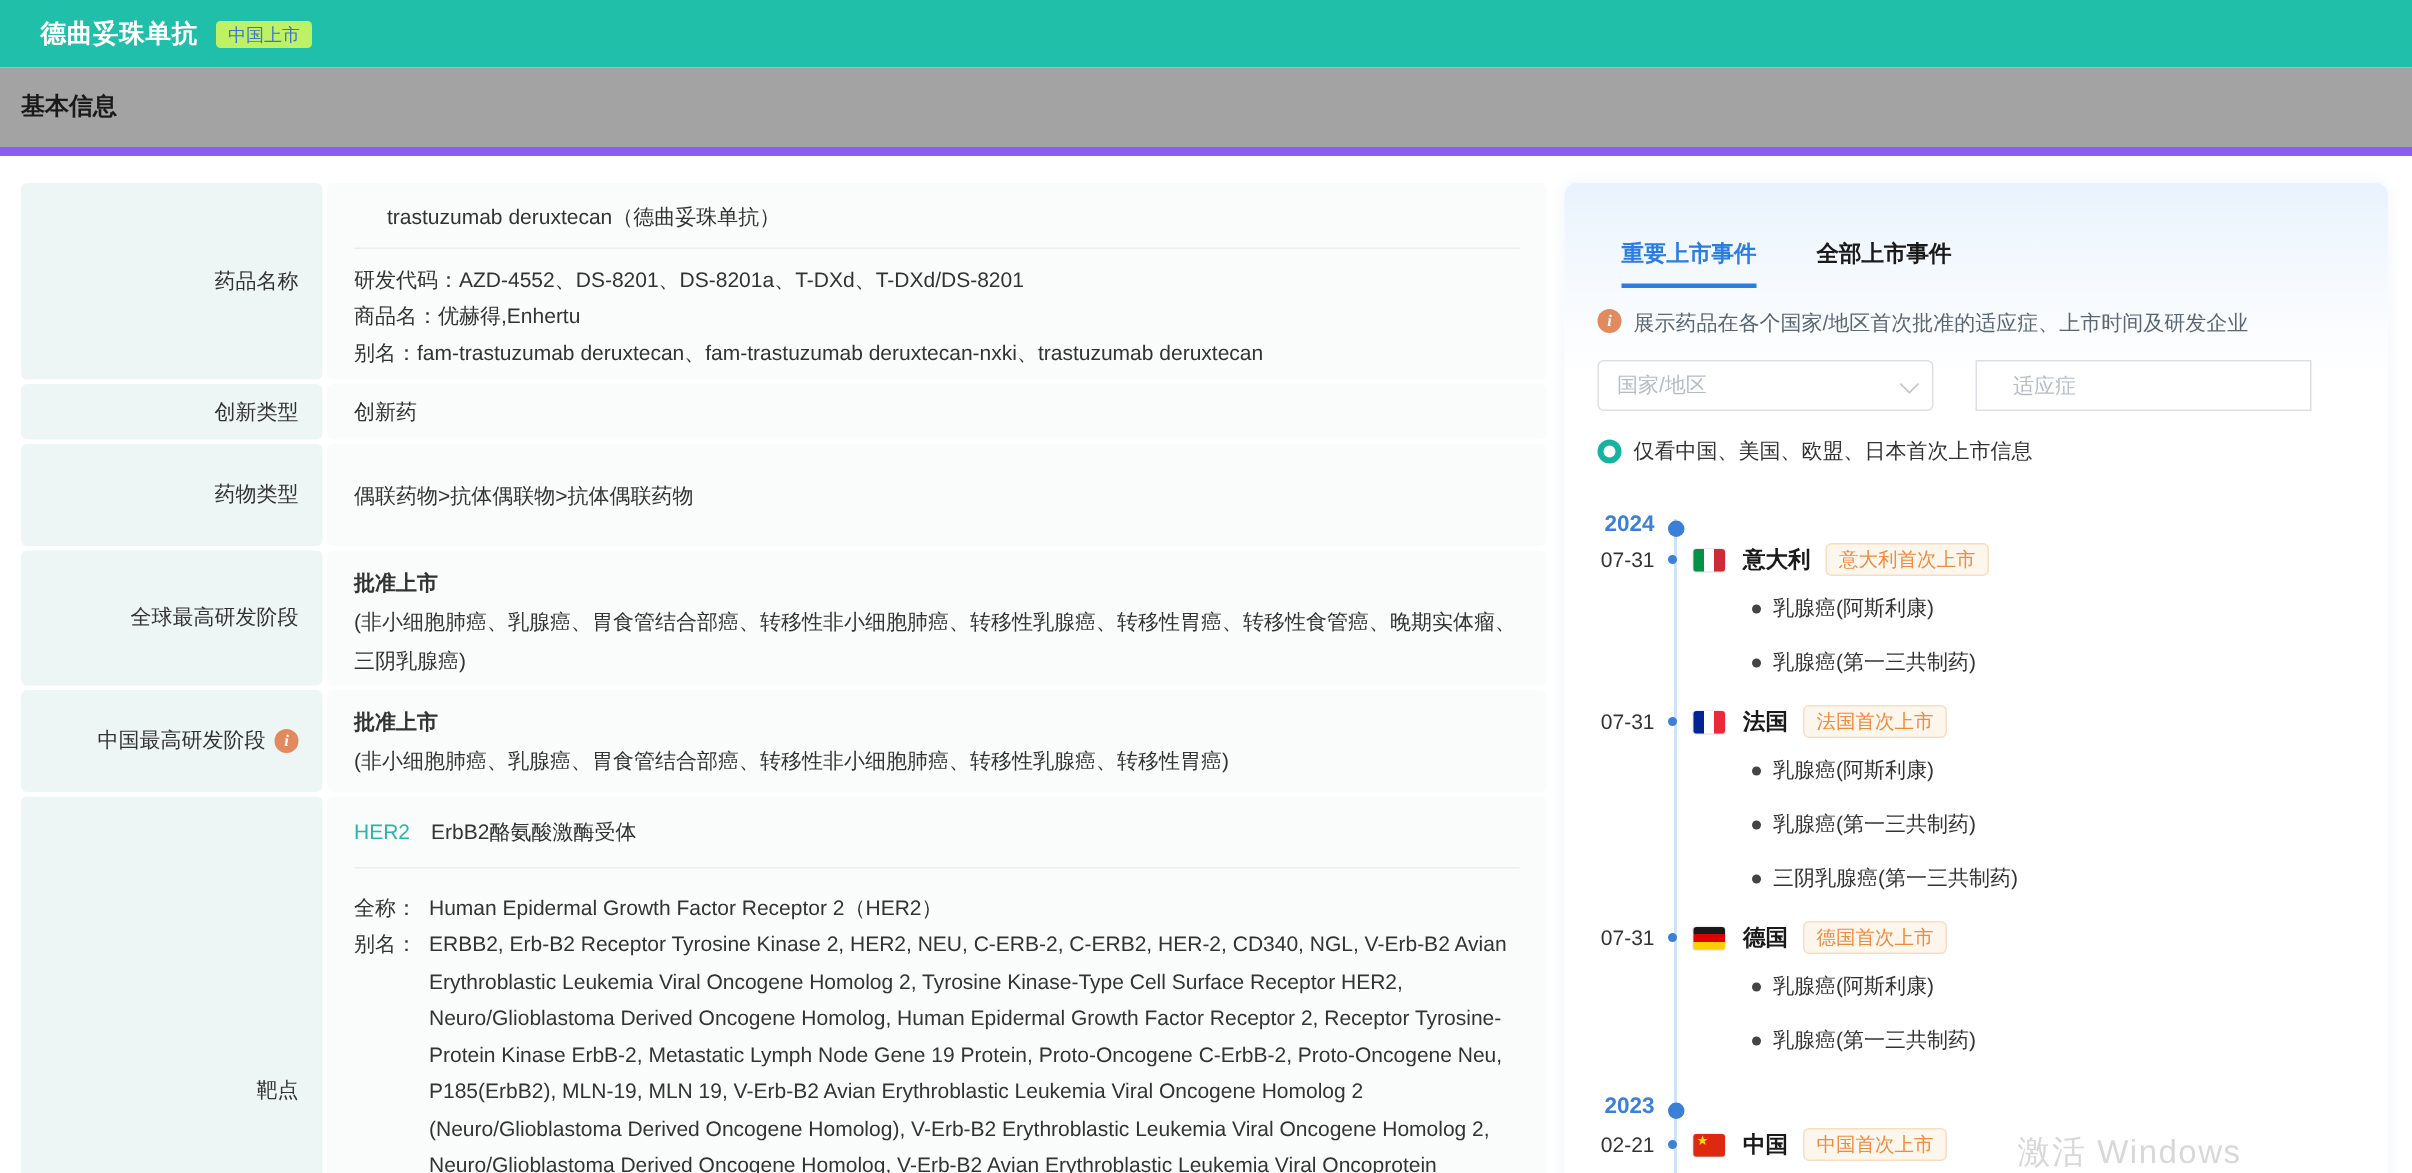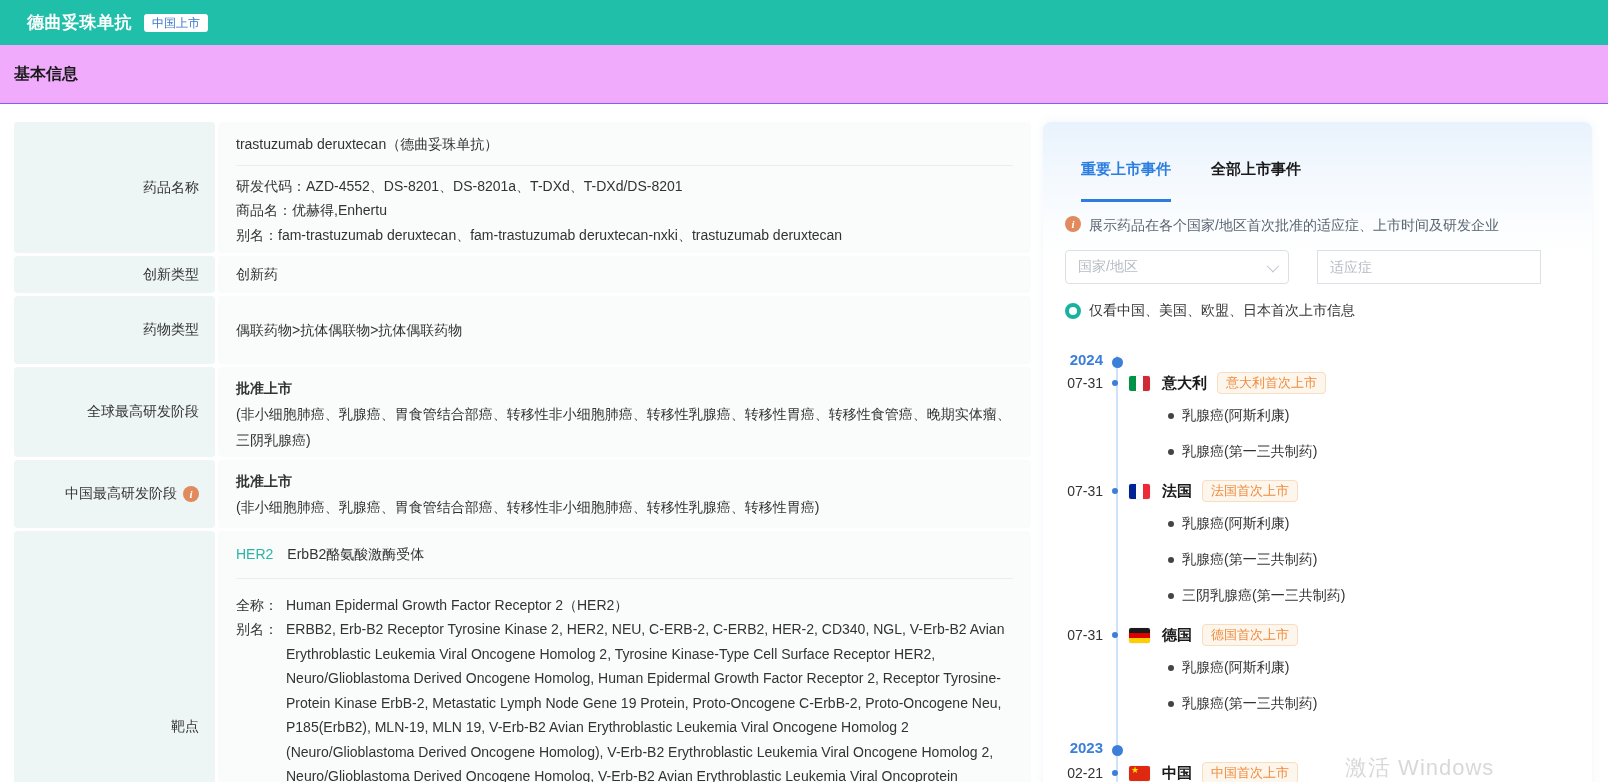--- a/index.html
+++ b/index.html
@@ -3,25 +3,25 @@
 <meta charset="utf-8">
 <style>
   * { margin:0; padding:0; box-sizing:border-box; }
   html,body { width:1608px; height:782px; overflow:hidden; background:#fff;
     font-family:"Liberation Sans","DejaVu Sans",sans-serif; color:#333; }
 
   
   .topbar { position:absolute; left:0; top:0; width:1608px; height:45px;
     background:#20bfa9; display:flex; align-items:center; padding-left:27px; }
   .topbar-title { color:#fff; font-size:17px; font-weight:700; letter-spacing:.5px; }
-  .topbar-badge { margin-left:12px; background:#ffffff; color:#3a77c9; font-size:12px;
+  .topbar-badge { margin-left:12px; background:#bef264; color:#3a77c9; font-size:12px;
     padding:3px 8px; border-radius:3px; line-height:1; }
 
   .section-band { position:absolute; left:0; top:45px; width:1608px; height:59px;
-    background:#f0abfc; border-bottom:1px solid #8b5cf6; display:flex; align-items:center; padding-left:14px; }
+    background:#a3a3a3; border-bottom:6px solid #8b5cf6; display:flex; align-items:center; padding-left:14px; }
   .section-title { font-size:16px; font-weight:700; color:#1a1a1a; }
 
   
   .info-table { position:absolute; left:14px; top:122px; width:1017px; }
   .trow { display:flex; margin-bottom:3px; }
   .tlabel { width:201px; flex:none; background:#eef5f5; border-radius:4px;
     display:flex; align-items:center; justify-content:flex-end; padding-right:16px;
     font-size:14px; color:#333; margin-right:3px; }
   .tvalue { flex:1; background:#fafbfb; border-radius:4px; padding:0 18px;
     font-size:14px; color:#333; }
@@ -44,32 +44,32 @@
   .info-icon { display:inline-flex; width:16px; height:16px; border-radius:50%;
     background:#e08a5e; color:#fff; font-size:11px; font-weight:700; font-style:italic;
     align-items:center; justify-content:center; margin-left:6px;
     font-family:"Liberation Serif","DejaVu Serif",serif; cursor:pointer; }
 
   
   .events-card { position:absolute; left:1043px; top:122px; width:549px; height:700px;
     border-radius:8px; background:linear-gradient(180deg,#e9f3fd 0%,#f6fafe 70px,#ffffff 130px);
     box-shadow:0 0 10px rgba(120,150,190,.10); padding:38px 20px 0 20px; }
   .tabs { display:flex; gap:40px; padding-left:18px; }
-  .tab { font-size:15px; font-weight:700; color:#1a1a1a; padding-bottom:20px; cursor:pointer; }
+  .tab { font-size:15px; font-weight:700; color:#1a1a1a; padding-bottom:10px; cursor:pointer; }
   .tab.active { color:#2b7de0; border-bottom:3px solid #2b7de0; }
   .panel-note { display:flex; align-items:flex-start; gap:8px; margin:14px 0 0 2px;
     font-size:14px; color:#5a6673; line-height:18px; }
   .filters { display:flex; gap:28px; margin:16px 0 0 2px; }
   .select-box { width:224px; height:34px; border:1px solid #dcdfe6; border-radius:4px;
     background:#fff; display:flex; align-items:center; justify-content:space-between;
     padding:0 12px; font-size:14px; color:#b6bcc4; cursor:pointer; }
   .chevron { width:9px; height:9px; border-right:1.5px solid #c0c4cc; border-bottom:1.5px solid #c0c4cc;
     transform:rotate(45deg) translateY(-2px); }
   .input-box { width:224px; height:34px; border:1px solid #dcdfe6; border-radius:0;
-    background:#fff; padding:0 12px; font-size:14px; color:#333; outline:none;
+    background:#fff; padding:0 24px; font-size:14px; color:#333; outline:none;
     font-family:inherit; }
   .input-box::placeholder { color:#b6bcc4; }
   .radio-row { display:flex; align-items:center; gap:8px; margin:18px 0 0 2px;
     font-size:14px; color:#333; }
   .radio-circle { width:16px; height:16px; border-radius:50%; border:4px solid #17b3a0;
     background:#fff; flex:none; cursor:pointer; }
 
   
   .timeline { position:relative; margin-top:22px; }
   .tl-line { position:absolute; left:53px; top:14px; width:2px; height:640px; background:#cfe3f8; }
@@ -108,21 +108,21 @@
 
 <div class="section-band">
   <span class="section-title">基本信息</span>
 </div>
 
 <div class="info-table">
 
   <div class="trow row-name">
     <div class="tlabel">药品名称</div>
     <div class="tvalue">
-      <div class="tv-section" style="padding-top:10px;">
+      <div class="tv-section" style="padding-top:10px;margin-left:22px;">
         <div class="tv-line">trastuzumab deruxtecan（德曲妥珠单抗）</div>
       </div>
       <div class="tv-divider"></div>
       <div class="tv-section">
         <div class="tv-line">研发代码：AZD-4552、DS-8201、DS-8201a、T-DXd、T-DXd/DS-8201</div>
         <div class="tv-line">商品名：优赫得,Enhertu</div>
         <div class="tv-line">别名：fam-trastuzumab deruxtecan、fam-trastuzumab deruxtecan-nxki、trastuzumab deruxtecan</div>
       </div>
     </div>
   </div>

